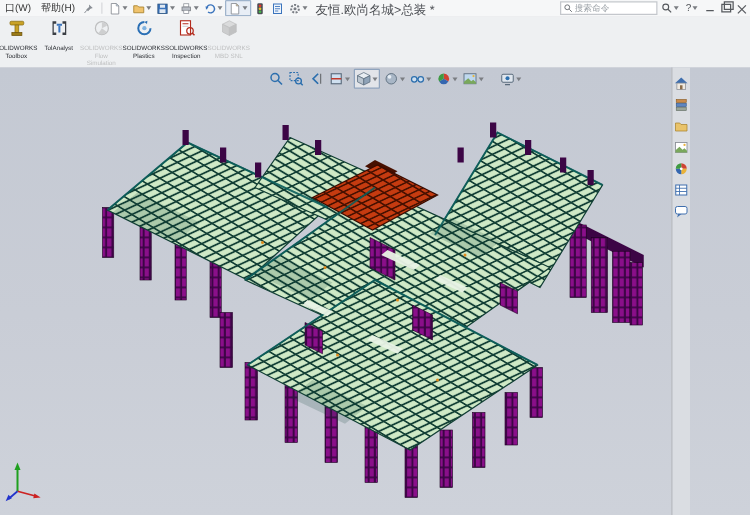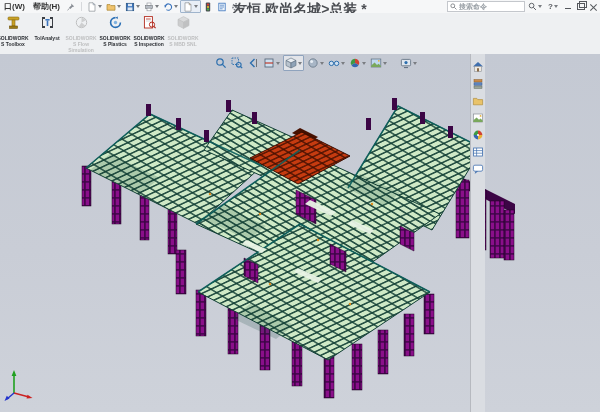--- a/index.html
+++ b/index.html
@@ -1,30 +1,30 @@
 <!DOCTYPE html>
 <html style="--panel: #cfe9c6; --grid: #123f35; --column: #8a0f8a; --column_dark: #3c0545; --beam: #0c5f5c; --red_panel: #c63b10; --red_dark: #471000;"><head>
 <meta charset="utf-8">
 <style>
   html,body{margin:0;padding:0;width:600px;height:412px;overflow:hidden;
     font-family:"Liberation Sans",sans-serif;background:#fff;}
-  .win{position:relative;width:485px;height:412px;background:#5eead4;font-weight:bold;}
+  .win{position:relative;width:552px;height:412px;background:#5eead4;}
 
   
   .titlebar{position:absolute;left:0;top:0;width:600px;height:13px;background:#f6f7f8;
     border-bottom:1px solid #e3e4e6;display:flex;align-items:center;font-size:8px;color:#333;}
   .menuitem{padding:0 4px;white-space:nowrap;}
   .pin{margin:0 3px;display:flex;align-items:center;}
   .vsep{width:1px;height:9px;background:#d7d9dc;margin:0 3px;}
   .qat{display:flex;align-items:center;}
   .qbtn{display:flex;align-items:center;height:11px;padding:0 2px;}
   .qbtn.pressed{border:1px solid #9fb4cc;background:#e8eef6;border-radius:1px;}
   .dd{width:0;height:0;border-left:2px solid transparent;border-right:2px solid transparent;
     border-top:3px solid #7a7d82;margin-left:1px;}
-  .title{position:absolute;left:50%;top:1px;transform:translateX(-50%);font-size:14px;color:#4a4d52;white-space:nowrap;}
+  .title{position:absolute;left:50%;top:1px;transform:translateX(-50%);font-size:10px;color:#4a4d52;white-space:nowrap;}
   .tb-right{position:absolute;right:0;top:0;height:13px;display:flex;align-items:center;}
   .search{width:72px;height:9px;background:#fff;border:1px solid #c4c7cc;display:flex;
     align-items:center;font-size:7px;color:#9aa0a6;padding:0 2px;gap:2px;}
   .searchtext{overflow:hidden;white-space:nowrap;}
   .tbbtn{display:flex;align-items:center;padding:0 3px;height:11px;font-size:8px;color:#55585d;}
   .wc{width:13px;height:11px;display:flex;align-items:center;justify-content:center;}
   .min-glyph{width:6px;height:1px;background:#55585d;margin-top:4px;}
   .res-glyph{width:6px;height:5px;border:1px solid #55585d;position:relative;background:#f6f7f8;}
   .res-glyph:before{content:"";position:absolute;left:1px;top:-3px;width:6px;height:5px;border:1px solid #55585d;}
   .x-glyph{position:relative;width:7px;height:7px;}

